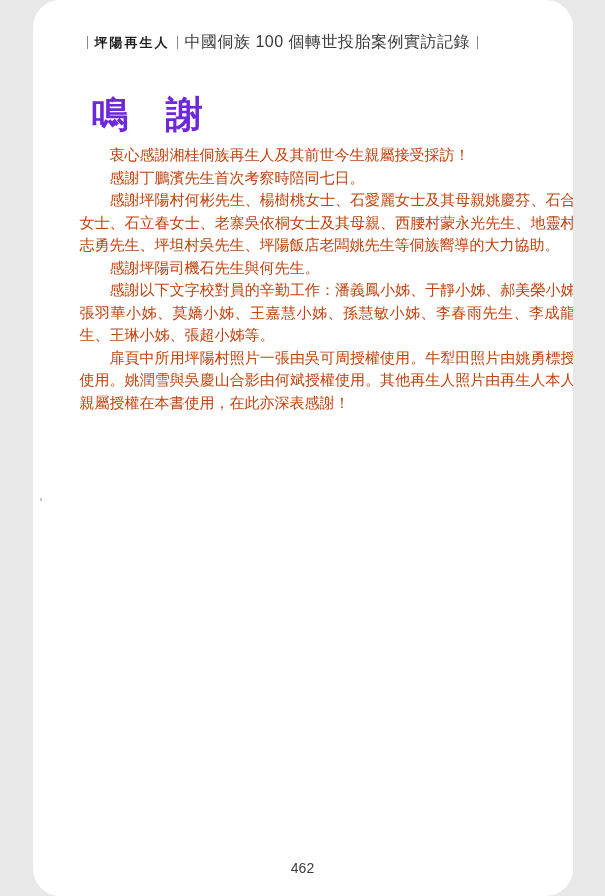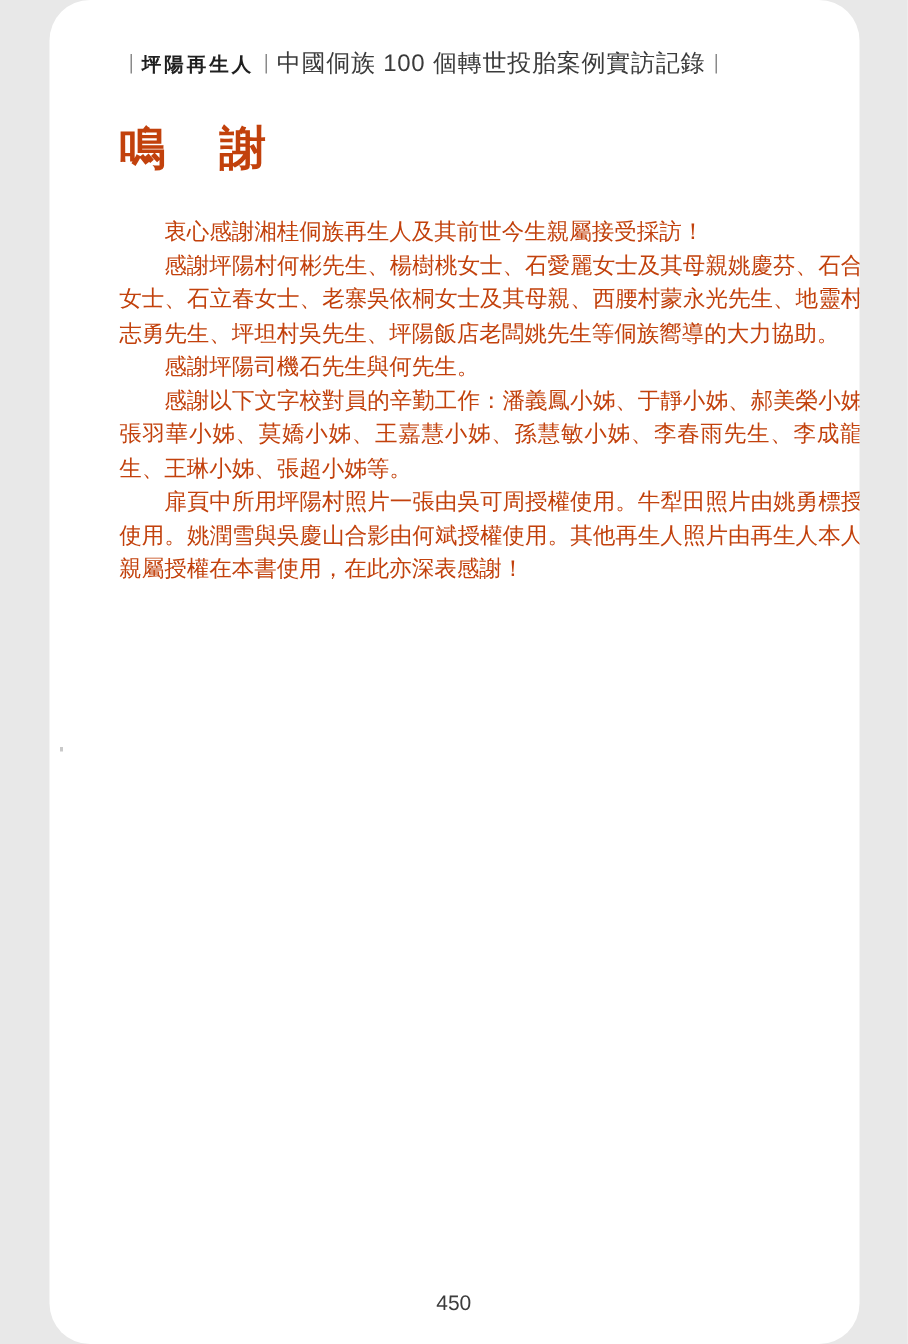--- a/index.html
+++ b/index.html
@@ -46,26 +46,26 @@
     font-size: 16px;
     letter-spacing: 0.5px;
     color: #3a3a3a;
   }
 
   
   .chapter-title {
     position: absolute;
     top: 78px;
     left: 47px;
-    margin: 0;
+    margin: 12px;
     font-family: "Liberation Serif", "DejaVu Serif", serif;
     font-weight: bold;
-    font-size: 31px;
+    font-size: 37px;
     letter-spacing: 14px;
-    color: #c2410c;
+    color: #6d28d9;
   }
 
   
   .body-text {
     position: absolute;
     top: 144px;
     left: 47px;
     width: 511px;
     font-family: "Liberation Serif", "DejaVu Serif", serif;
     font-size: 15px;
@@ -110,23 +110,24 @@
     <span class="hdr-title">坪陽再生人</span>
     <span class="hdr-bar"></span>
     <span class="hdr-sub">中國侗族 100 個轉世投胎案例實訪記錄</span>
     <span class="hdr-bar"></span>
   </div>
 
   <h1 class="chapter-title">鳴 謝</h1>
 
   <div class="body-text">
     <p>衷心感謝湘桂侗族再生人及其前世今生親屬接受採訪！</p>
+    <p>感謝丁鵬濱先生首次考察時陪同七日。</p>
     <p>感謝坪陽村何彬先生、楊樹桃女士、石愛麗女士及其母親姚慶芬、石合芝女士、石立春女士、老寨吳依桐女士及其母親、西腰村蒙永光先生、地靈村粟志勇先生、坪坦村吳先生、坪陽飯店老闆姚先生等侗族嚮導的大力協助。</p>
     <p>感謝坪陽司機石先生與何先生。</p>
     <p>感謝以下文字校對員的辛勤工作：潘義鳳小姊、于靜小姊、郝美榮小姊、張羽華小姊、莫嬌小姊、王嘉慧小姊、孫慧敏小姊、李春雨先生、李成龍先生、王琳小姊、張超小姊等。</p>
     <p>扉頁中所用坪陽村照片一張由吳可周授權使用。牛犁田照片由姚勇標授權使用。姚潤雪與吳慶山合影由何斌授權使用。其他再生人照片由再生人本人或親屬授權在本書使用，在此亦深表感謝！</p>
   </div>
 
   <div class="scan-speck"></div>
 
-  <div class="page-number">450</div>
+  <div class="page-number">462</div>
 
 </div>
 
 </body></html>

